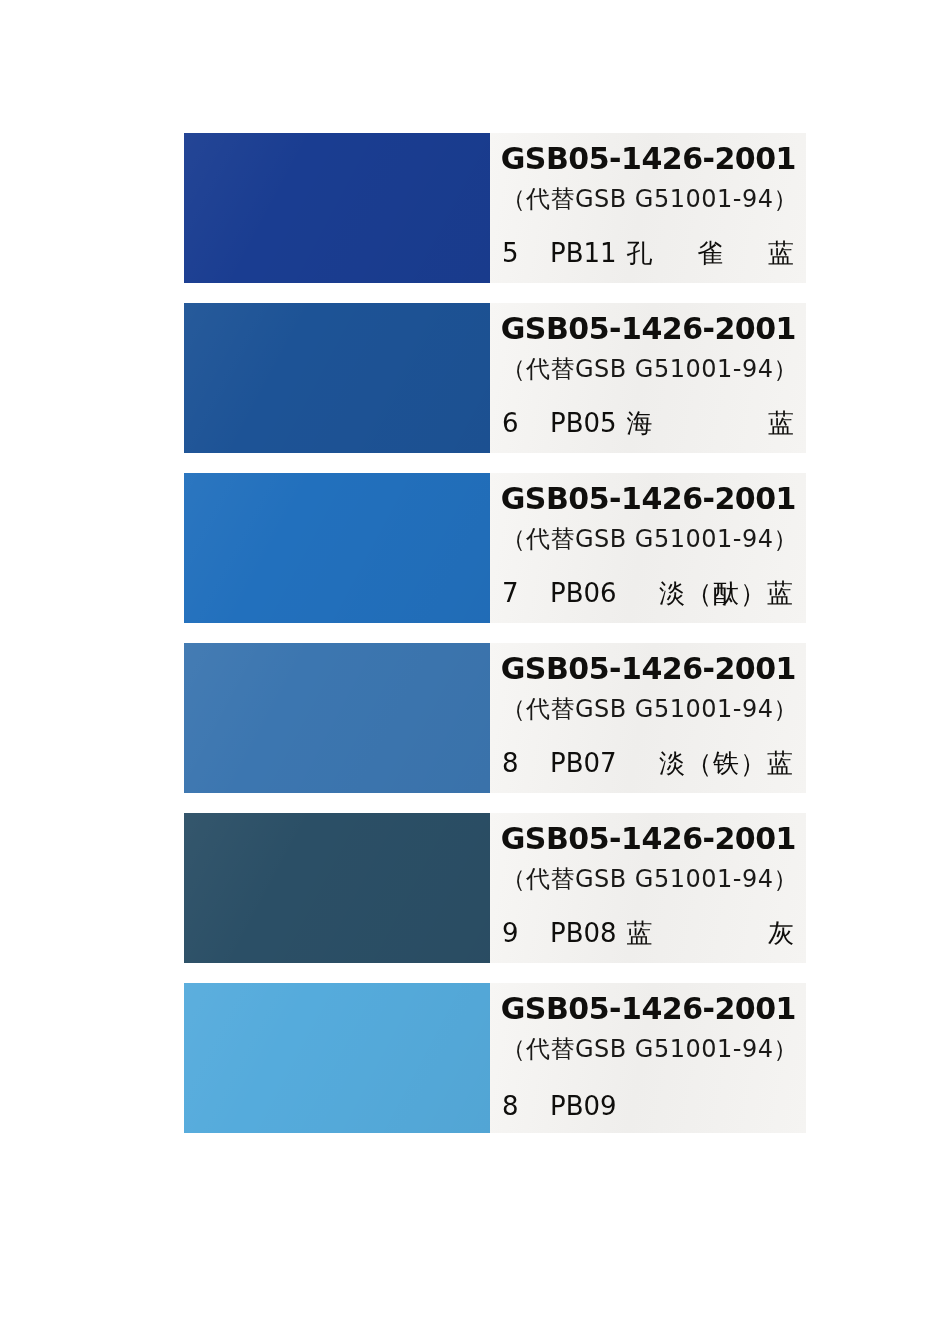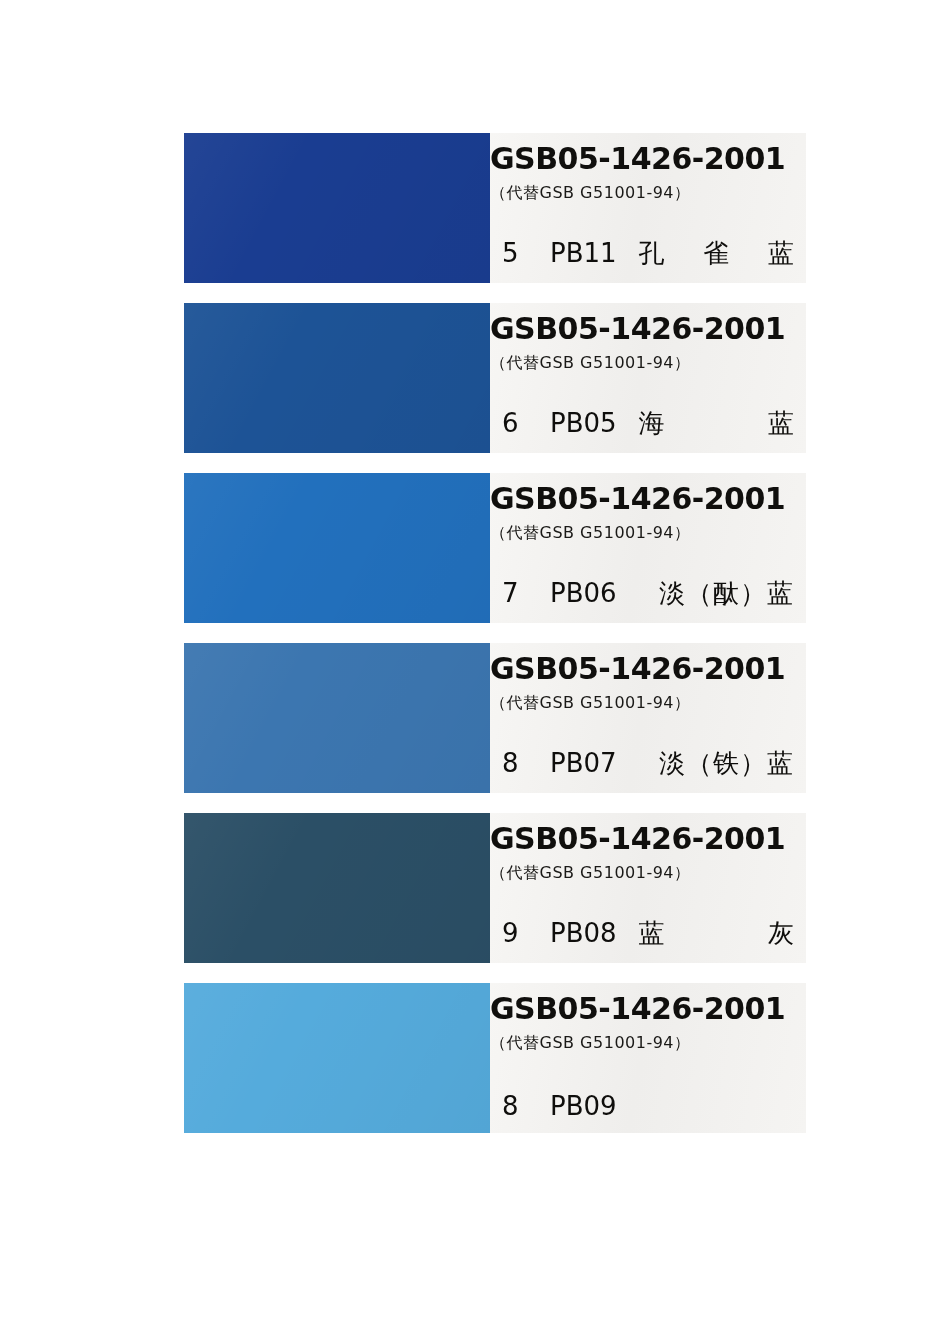--- a/index.html
+++ b/index.html
@@ -62,36 +62,36 @@
     position: relative;
     padding-left: 6px;
     box-sizing: border-box;
   }
 
   .std-code {
     position: absolute;
     top: 8px;
     left: 0;
     right: 10px;
-    text-align: left;
+    text-align: right;
     font-size: 30px;
     font-weight: bold;
     letter-spacing: -0.5px;
     color: #100f0d;
     font-family: "DejaVu Sans", "Liberation Sans", sans-serif;
     white-space: nowrap;
   }
 
   .substitute-note {
     position: absolute;
     top: 50px;
     left: 0;
     right: 8px;
-    text-align: left;
-    font-size: 16px;
+    text-align: right;
+    font-size: 24px;
     color: #1a1917;
     font-family: "DejaVu Sans", "Liberation Sans", sans-serif;
     letter-spacing: 0.5px;
     white-space: nowrap;
   }
 
   .name-line {
     position: absolute;
     bottom: 12px;
     left: 12px;
@@ -112,21 +112,21 @@
   }
 
   .color-code {
     flex: 0 0 auto;
     margin-left: 2px;
     letter-spacing: 0px;
   }
 
   .color-name {
     flex: 1 1 auto;
-    margin-left: 22px;
+    margin-left: 10px;
     text-align: justify;
     text-align-last: justify;
     padding-right: 2px;
   }
 
   .color-name.tight {
     text-align: left;
     text-align-last: right;
     letter-spacing: 1px;
   }

